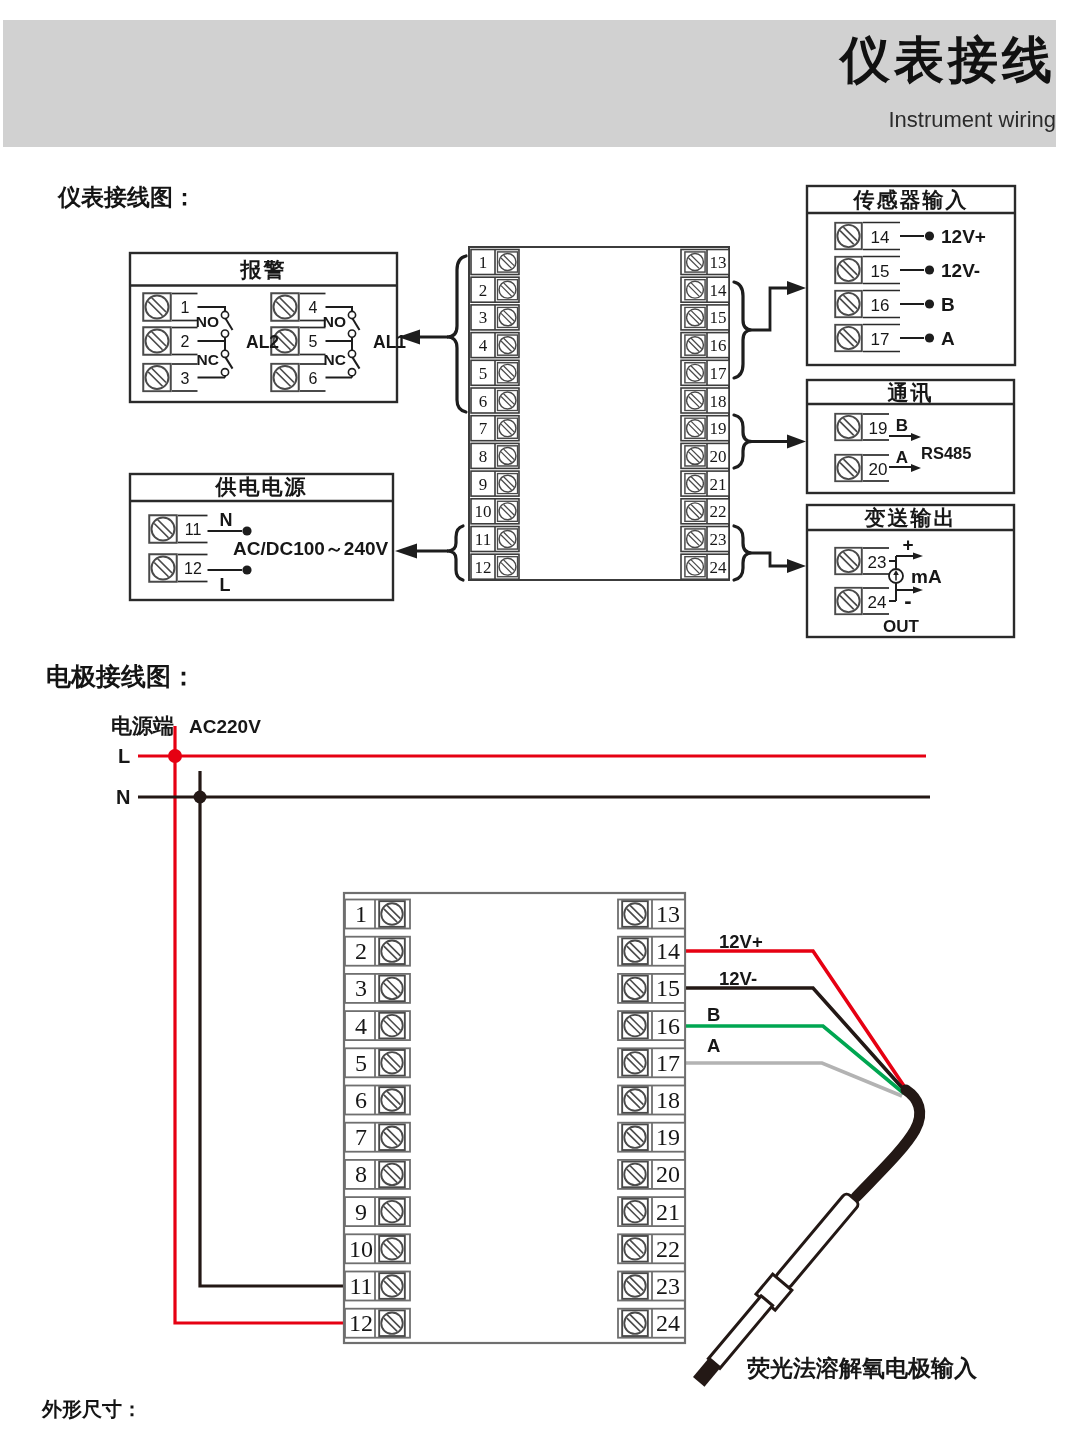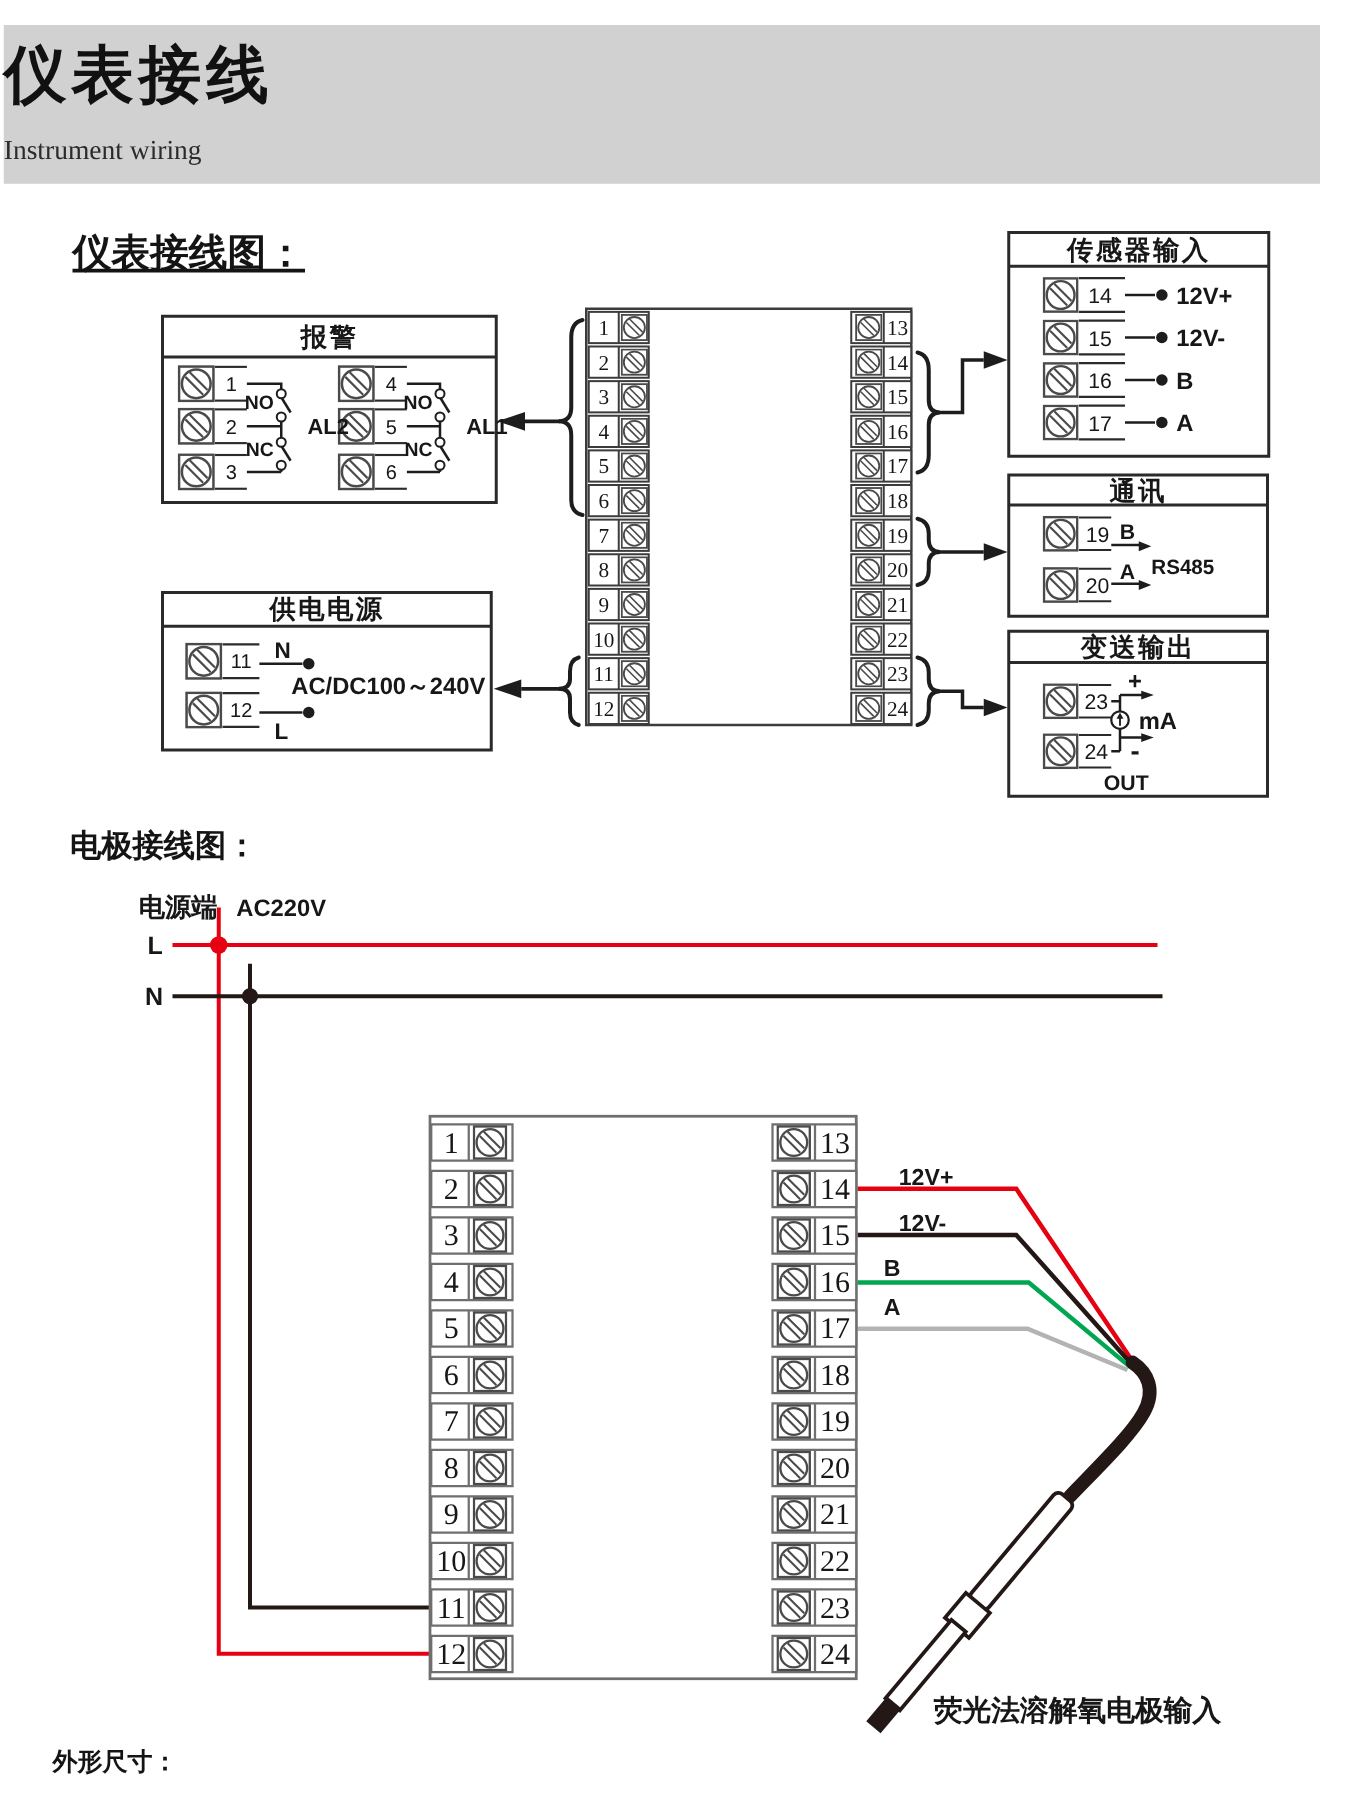--- a/index.html
+++ b/index.html
@@ -1,24 +1,24 @@
 <!DOCTYPE html>
 <html><head>
 <meta charset="utf-8">
 <style>
   html,body{margin:0;padding:0;background:#fff;}
   .page{position:relative;width:1080px;height:1443px;background:#fff;overflow:hidden;
         font-family:"Liberation Sans",sans-serif;}
   .header{position:absolute;left:3px;top:20px;width:1053px;height:127px;background:#d1d1d1;
-          display:flex;flex-direction:column;align-items:flex-start;justify-content:center;font-family:Liberation Serif, serif;}
+          display:flex;flex-direction:column;align-items:flex-end;justify-content:center;}
   .header h1{margin:0;font-size:50px;font-weight:bold;color:#111;letter-spacing:4px;line-height:1.05;}
   .header .sub{font-size:22px;color:#2b2b2b;margin-top:20px;}
   .sec{position:absolute;font-weight:bold;color:#141414;}
-  .s1{left:58px;top:182px;font-size:31px;text-decoration:underline;}
-  .s2{left:56px;top:660px;font-size:25px;}
+  .s1{left:58px;top:182px;font-size:23px;}
+  .s2{left:46px;top:660px;font-size:25px;}
   .s3{left:42px;top:1396px;font-size:20px;}
   svg{position:absolute;left:0;top:0;}
   svg text{font-family:"Liberation Sans",sans-serif;fill:#171717;}
   .t-num{font-family:"Liberation Serif",serif;}
   .cnt{font-weight:bold;font-size:21px;letter-spacing:2px;}
   .lbl{font-weight:bold;}
   .box{fill:#fff;stroke:#2a2a2a;stroke-width:2.4;}
   .thin{stroke:#2a2a2a;stroke-width:1.7;}
   .tbox-u{fill:#fff;stroke:#3c3c3c;stroke-width:1.6;}
   .tbox{fill:#fff;stroke:#6f6f6f;stroke-width:1.8;}

